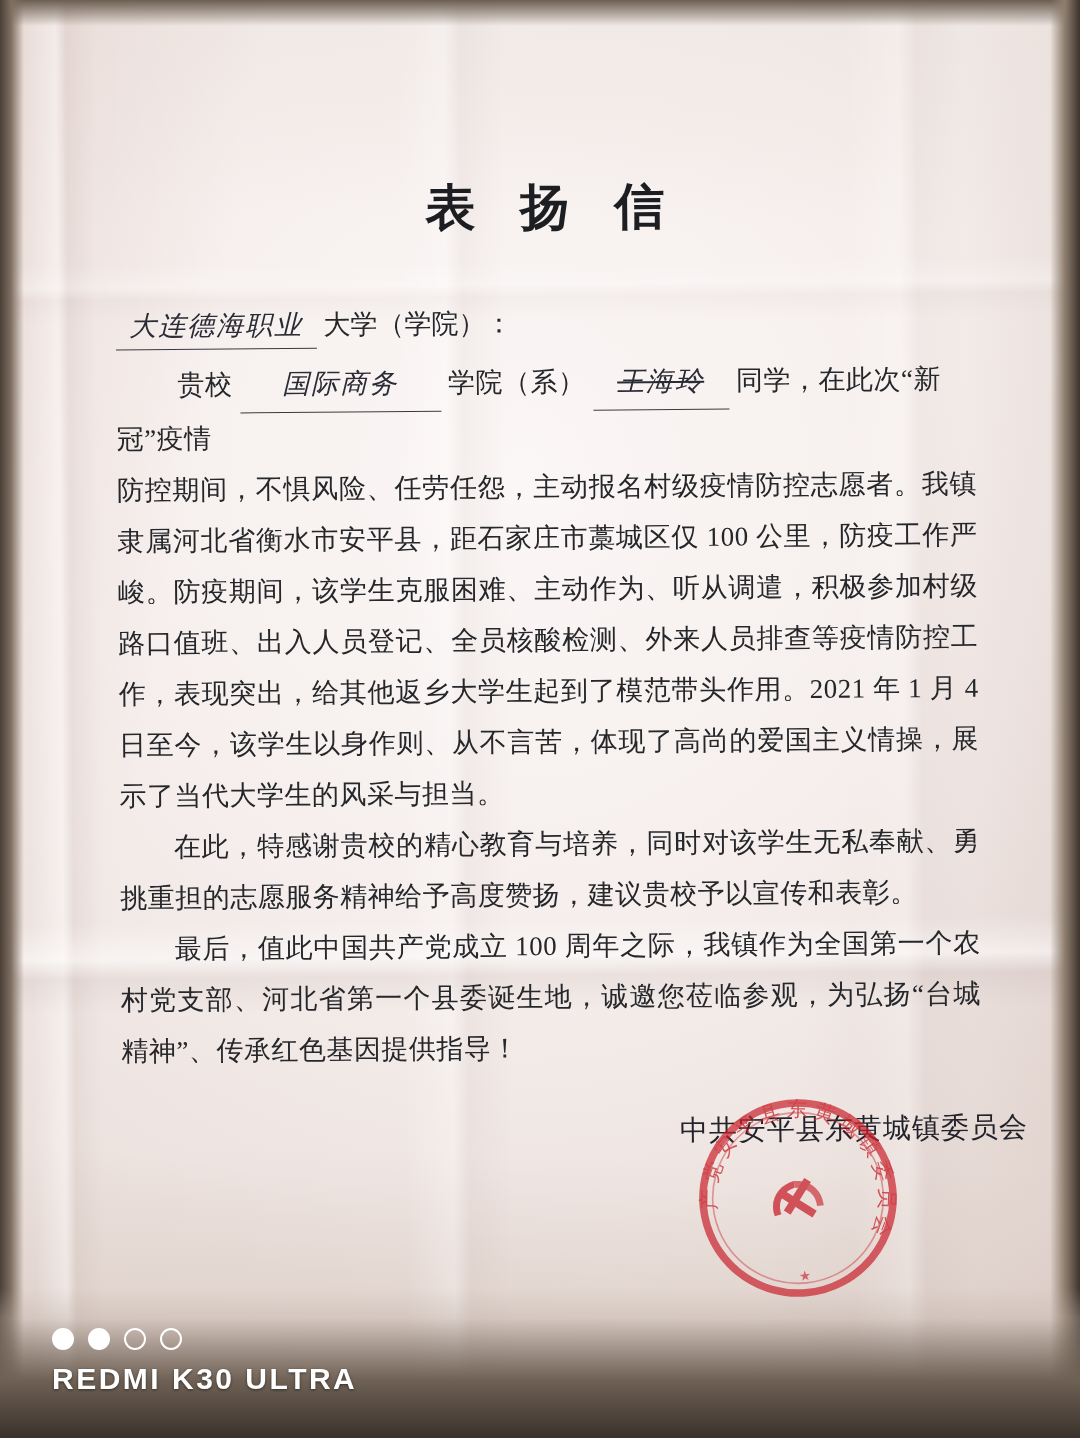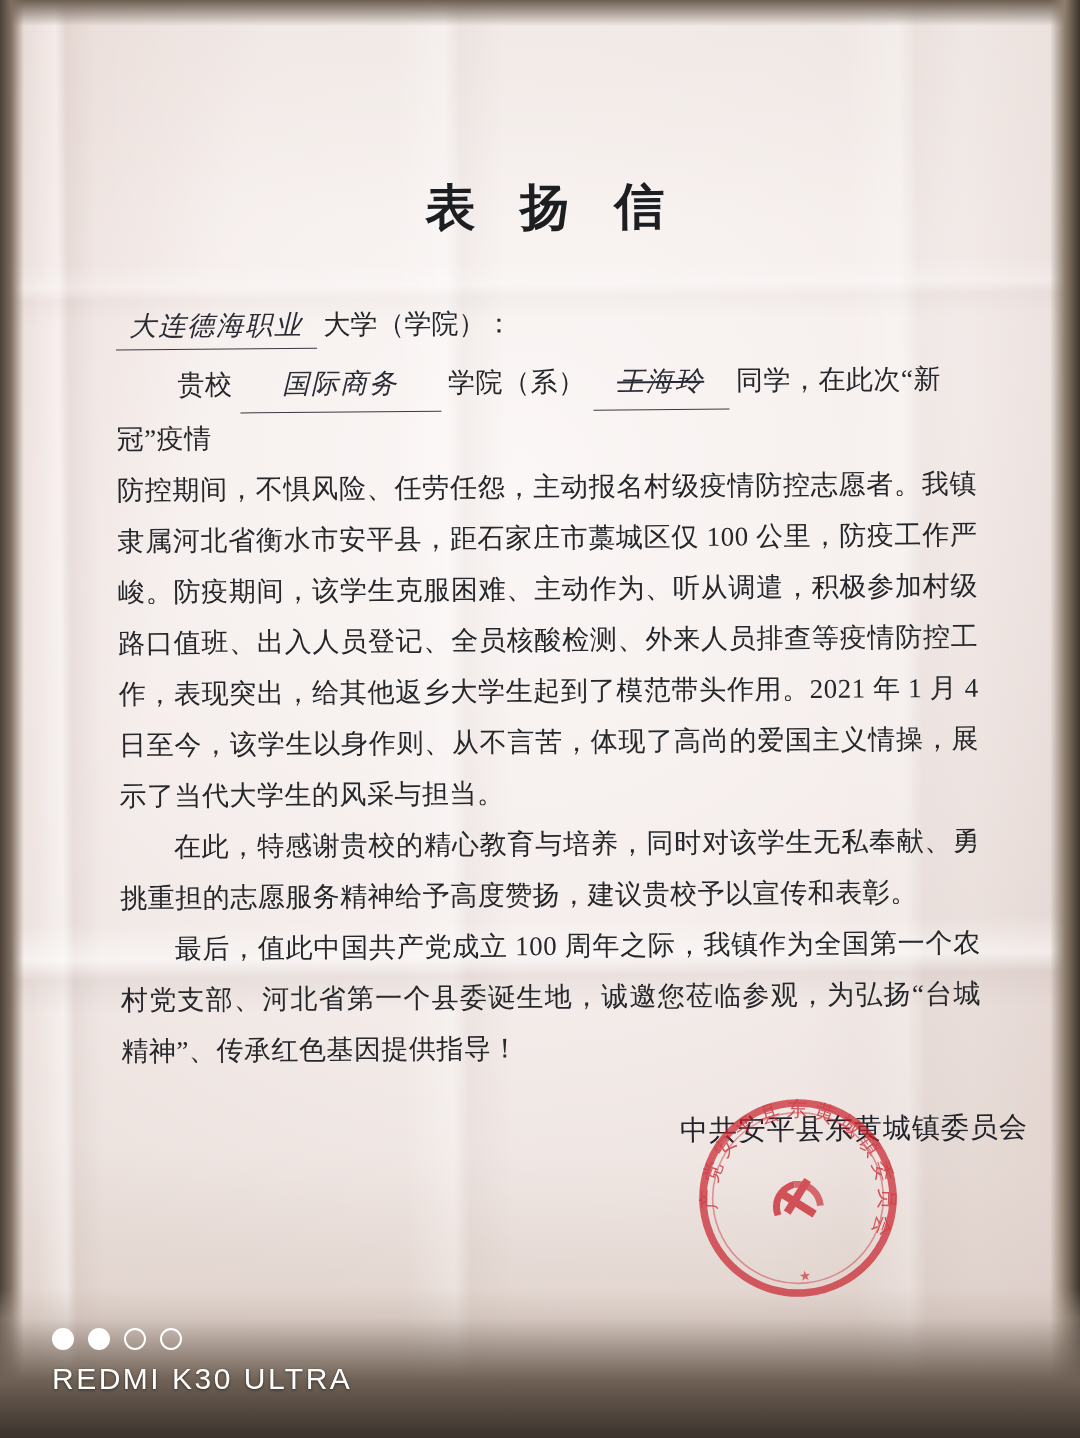--- a/index.html
+++ b/index.html
@@ -175,21 +175,21 @@
     width: 22px;
     height: 22px;
     border-radius: 50%;
     border: 2.5px solid #fff;
     box-sizing: border-box;
   }
   .wm-dots i.filled { background: #fff; }
   .wm-text {
     font-size: 30px;
     letter-spacing: 2.5px;
-    font-weight: 400;
+    font-weight: 700;
     text-shadow: 0 1px 3px rgba(0,0,0,.5);
   }
 </style>
 </head>
 <body>
 
 <div id="page">
 
   <div class="paper">
     <div class="paper-tint"></div>

